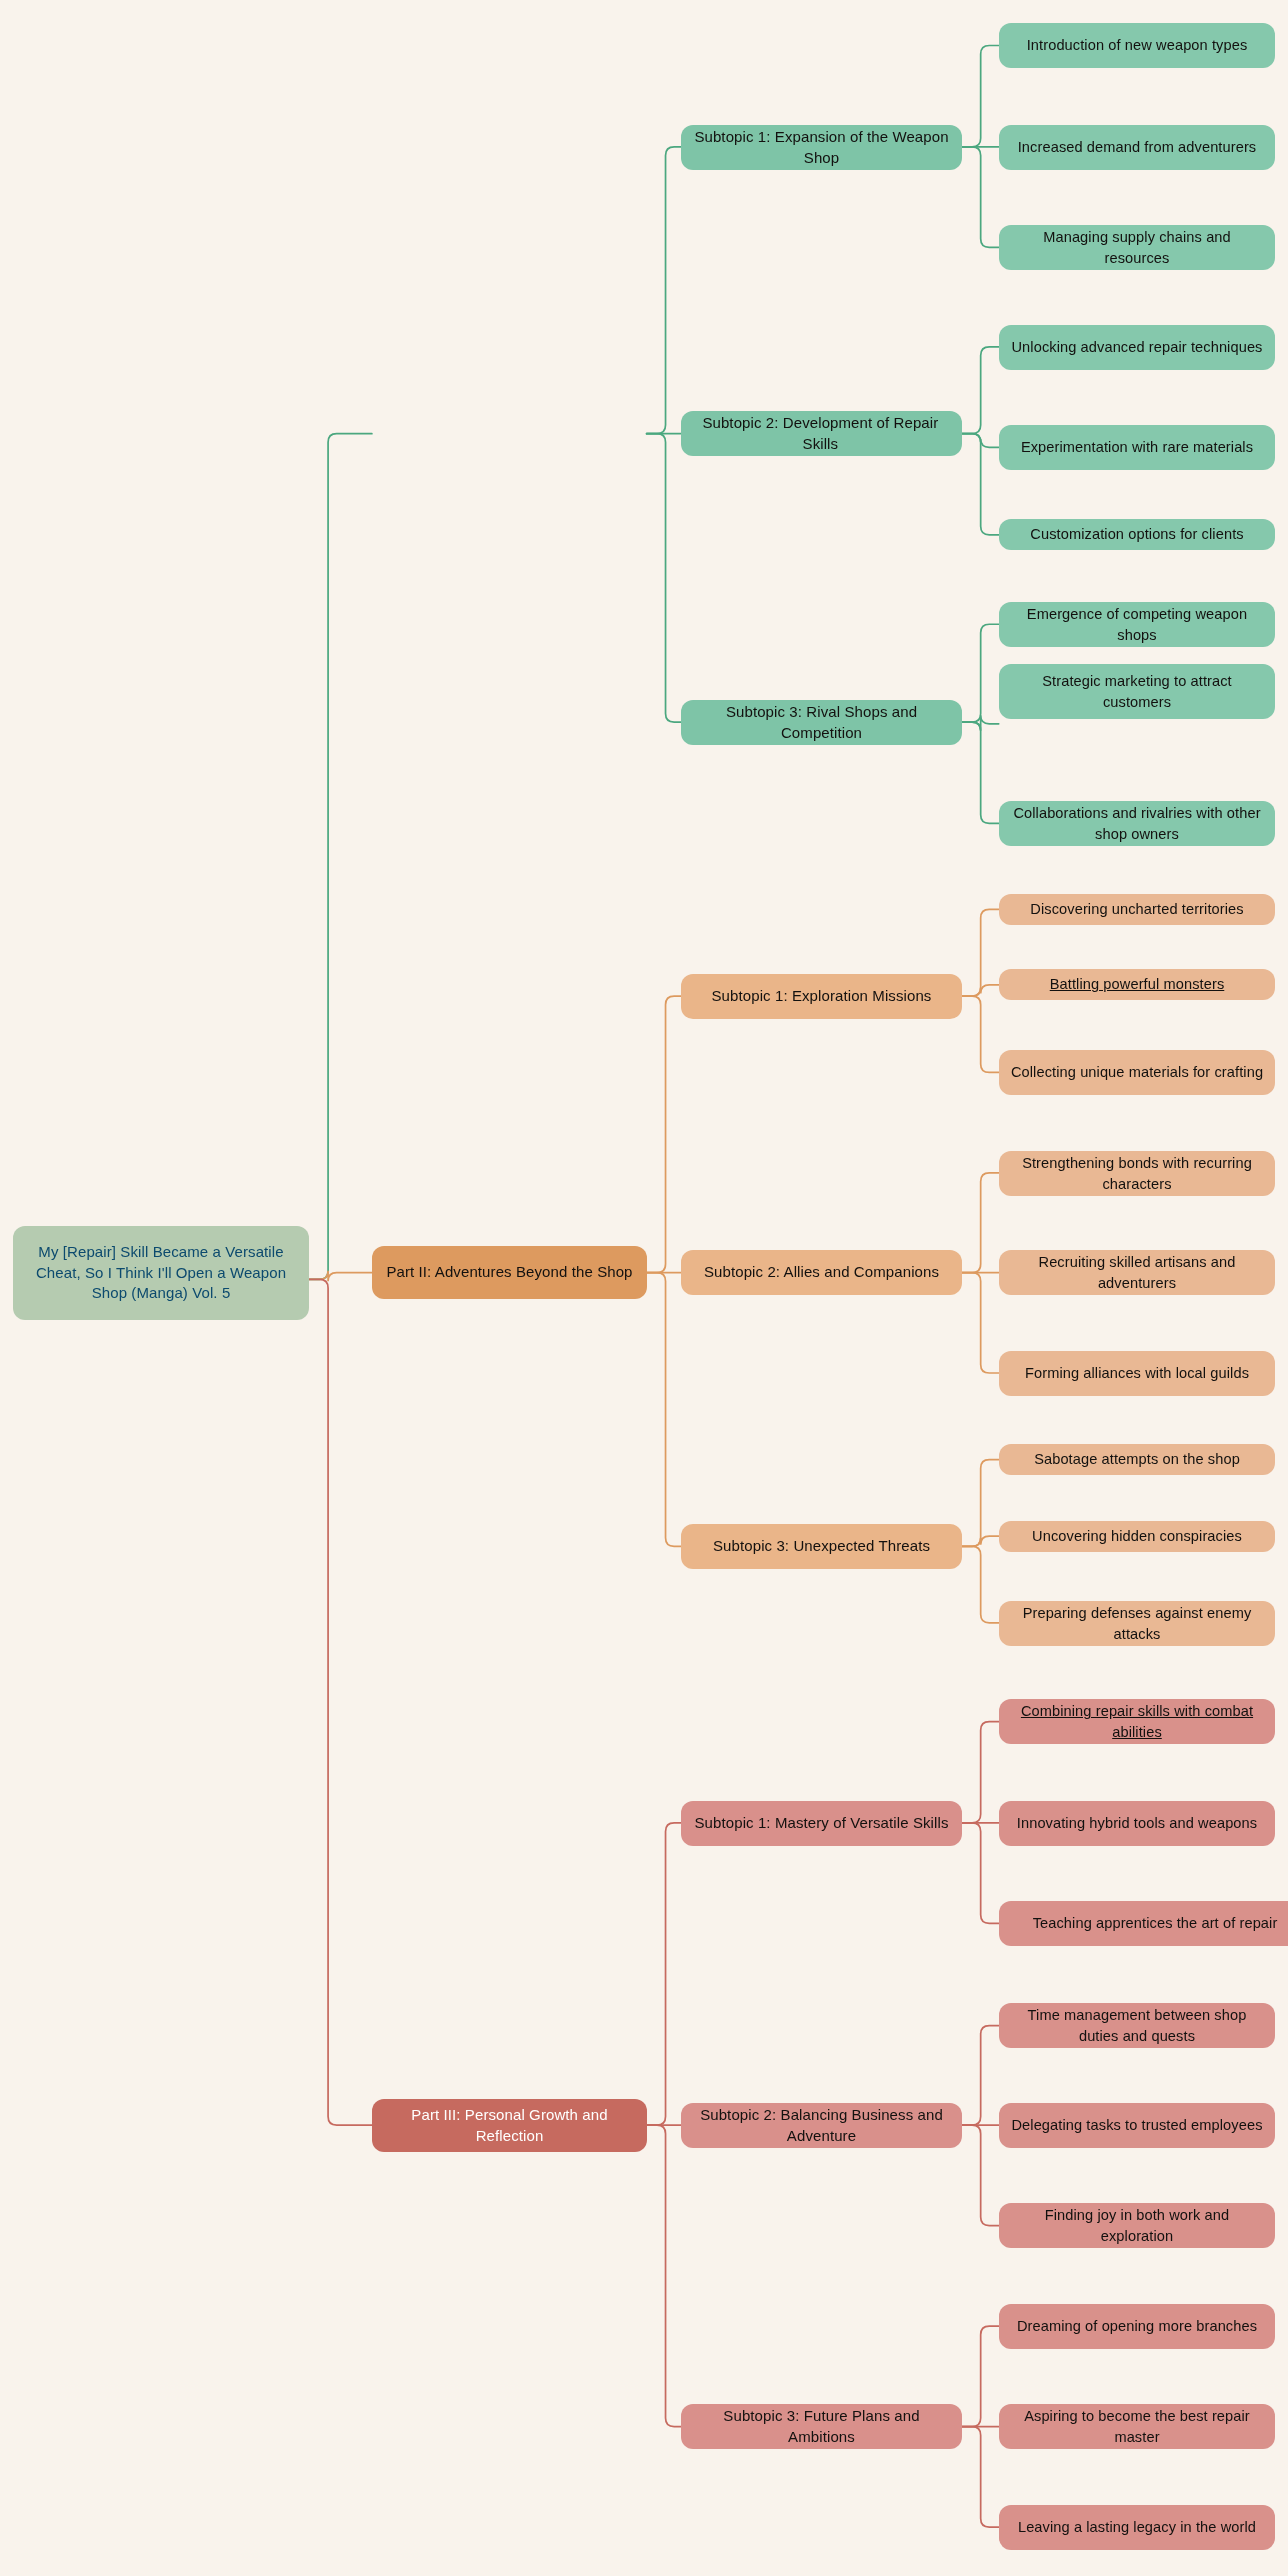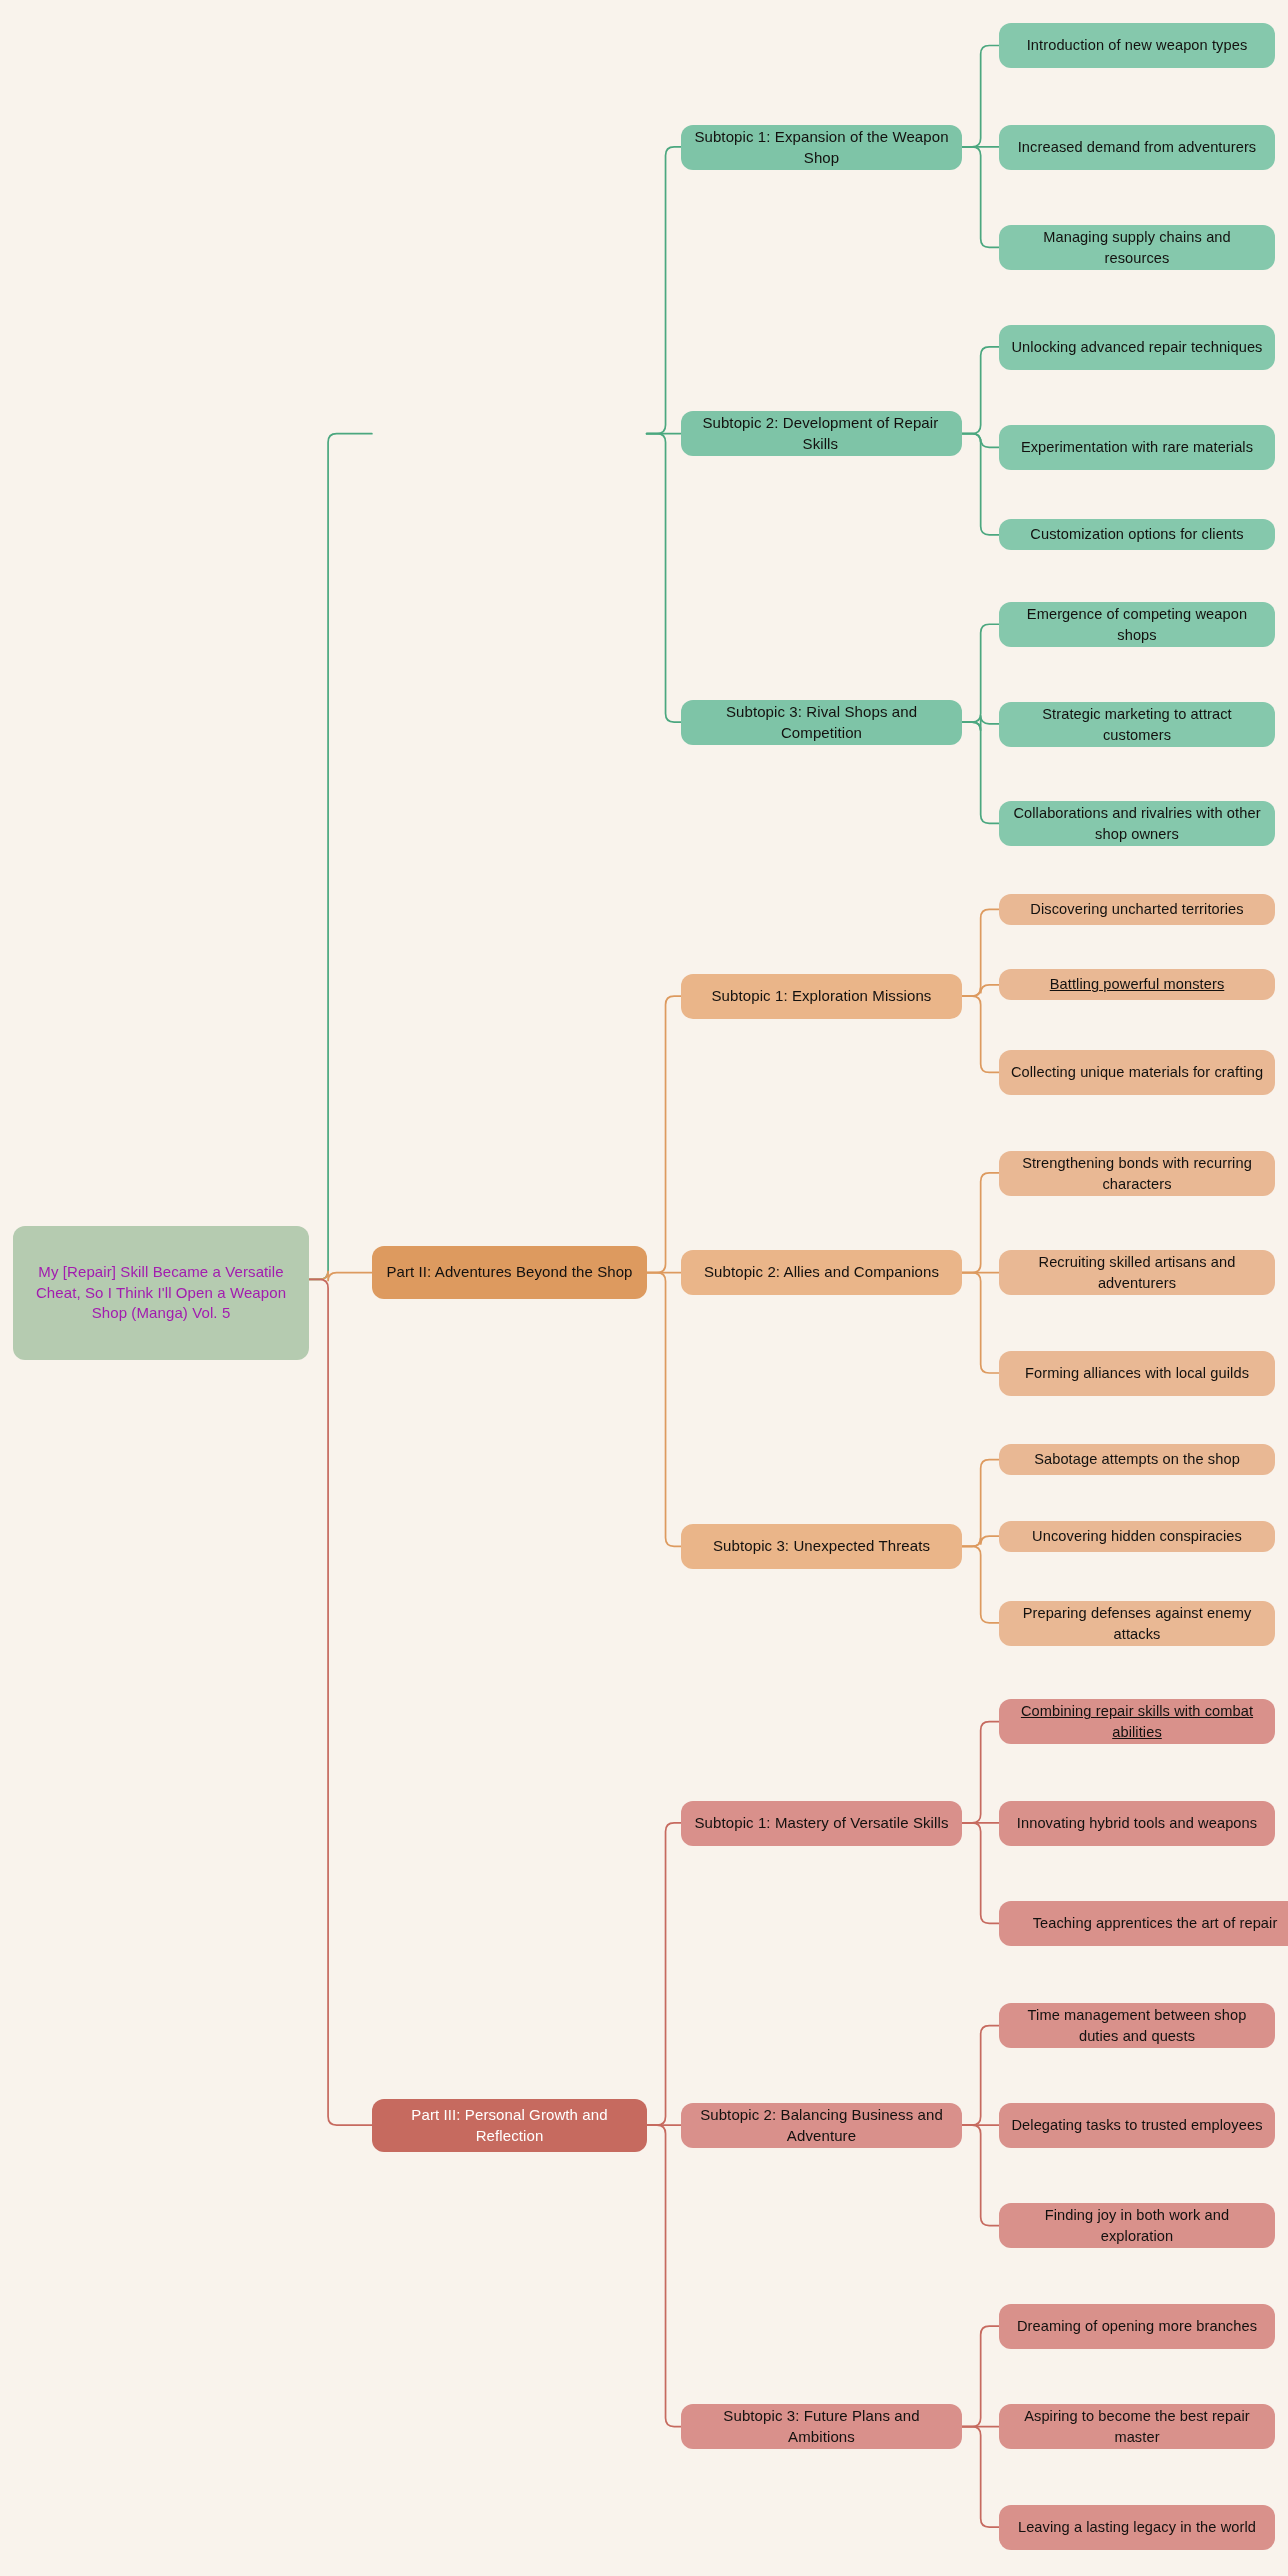--- a/index.html
+++ b/index.html
@@ -67,21 +67,21 @@
       <path d="M 1120 2123 L 1132 2123 Q 1142 2123 1142 2133 L 1142 2230 Q 1142 2240 1152 2240 L 1163 2240" fill="none" stroke="#c66a5f" stroke-width="2" stroke-linecap="round"></path>
       <path d="M 753 2475 L 793 2475" fill="none" stroke="#c66a5f" stroke-width="2" stroke-linecap="round"></path>
       <path d="M 1120 2475 L 1132 2475 Q 1142 2475 1142 2465 L 1142 2369 Q 1142 2359 1152 2359 L 1163 2359" fill="none" stroke="#c66a5f" stroke-width="2" stroke-linecap="round"></path>
       <path d="M 1120 2475 L 1163 2475" fill="none" stroke="#c66a5f" stroke-width="2" stroke-linecap="round"></path>
       <path d="M 1120 2475 L 1132 2475 Q 1142 2475 1142 2485 L 1142 2582 Q 1142 2592 1152 2592 L 1163 2592" fill="none" stroke="#c66a5f" stroke-width="2" stroke-linecap="round"></path>
       <path d="M 753 2475 L 765 2475 Q 775 2475 775 2485 L 775 2816 Q 775 2826 785 2826 L 793 2826" fill="none" stroke="#c66a5f" stroke-width="2" stroke-linecap="round"></path>
       <path d="M 1120 2826 L 1132 2826 Q 1142 2826 1142 2816 L 1142 2719 Q 1142 2709 1152 2709 L 1163 2709" fill="none" stroke="#c66a5f" stroke-width="2" stroke-linecap="round"></path>
       <path d="M 1120 2826 L 1163 2826" fill="none" stroke="#c66a5f" stroke-width="2" stroke-linecap="round"></path>
       <path d="M 1120 2826 L 1132 2826 Q 1142 2826 1142 2836 L 1142 2933 Q 1142 2943 1152 2943 L 1163 2943" fill="none" stroke="#c66a5f" stroke-width="2" stroke-linecap="round"></path>
     </svg>
-<div class="node node-root" style="left: 13px; top: 1226px; width: 296px; height: 134px; background: rgb(181, 203, 176); color: #a21caf;">
+<div class="node node-root" style="left: 13px; top: 1226px; width: 296px; height: 94px; background: rgb(181, 203, 176); color: #0c4a6e;">
       <span>My [Repair] Skill Became a Versatile Cheat, So I Think I'll Open a Weapon Shop (Manga) Vol. 5</span>
     </div>
     <div class="node node-l2" style="left: 681px; top: 125px; width: 281px; height: 45px; background: rgb(126, 196, 167); color: rgb(19, 17, 15);">
       <span>Subtopic 1: Expansion of the Weapon Shop</span>
     </div>
     <div class="node node-l3" style="left: 999px; top: 23px; width: 276px; height: 45px; background: rgb(133, 200, 172); color: rgb(19, 17, 15);">
       <span>Introduction of new weapon types</span>
     </div>
     <div class="node node-l3" style="left: 999px; top: 125px; width: 276px; height: 45px; background: rgb(133, 200, 172); color: rgb(19, 17, 15);">
       <span>Increased demand from adventurers</span>
@@ -100,21 +100,21 @@
     </div>
     <div class="node node-l3" style="left: 999px; top: 519px; width: 276px; height: 31px; background: rgb(133, 200, 172); color: rgb(19, 17, 15);">
       <span>Customization options for clients</span>
     </div>
     <div class="node node-l2" style="left: 681px; top: 700px; width: 281px; height: 45px; background: rgb(126, 196, 167); color: rgb(19, 17, 15);">
       <span>Subtopic 3: Rival Shops and Competition</span>
     </div>
     <div class="node node-l3" style="left: 999px; top: 602px; width: 276px; height: 45px; background: rgb(133, 200, 172); color: rgb(19, 17, 15);">
       <span>Emergence of competing weapon shops</span>
     </div>
-    <div class="node node-l3" style="left: 999px; top: 702px; width: 276px; height: 45px; background: rgb(133, 200, 172); color: rgb(19, 17, 15);">
+    <div class="node node-l3" style="left: 999px; top: 664px; width: 276px; height: 55px; background: rgb(133, 200, 172); color: rgb(19, 17, 15);">
       <span>Strategic marketing to attract customers</span>
     </div>
     <div class="node node-l3" style="left: 999px; top: 801px; width: 276px; height: 45px; background: rgb(133, 200, 172); color: rgb(19, 17, 15);">
       <span>Collaborations and rivalries with other shop owners</span>
     </div>
     <div class="node node-l1" style="left: 372px; top: 1246px; width: 275px; height: 53px; background: rgb(221, 154, 95); color: rgb(19, 17, 15);">
       <span>Part II: Adventures Beyond the Shop</span>
     </div>
     <div class="node node-l2" style="left: 681px; top: 974px; width: 281px; height: 45px; background: rgb(234, 181, 137); color: rgb(19, 17, 15);">
       <span>Subtopic 1: Exploration Missions</span>

